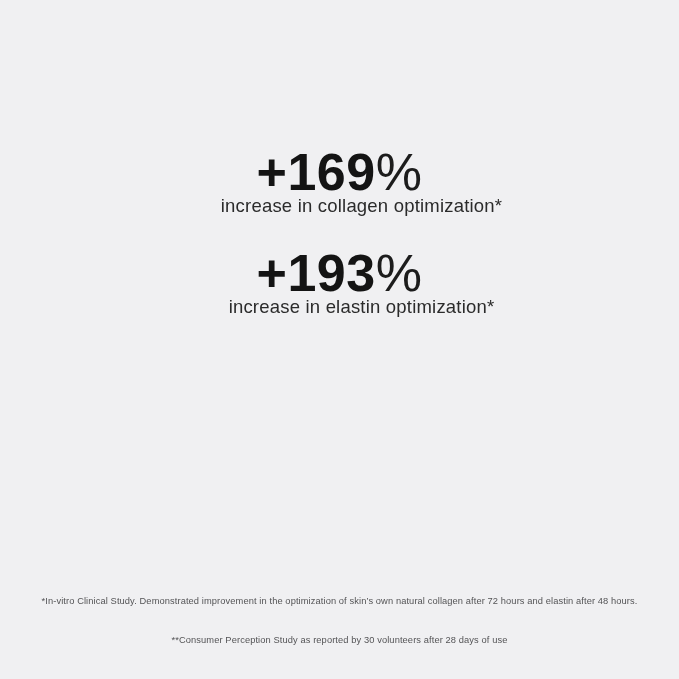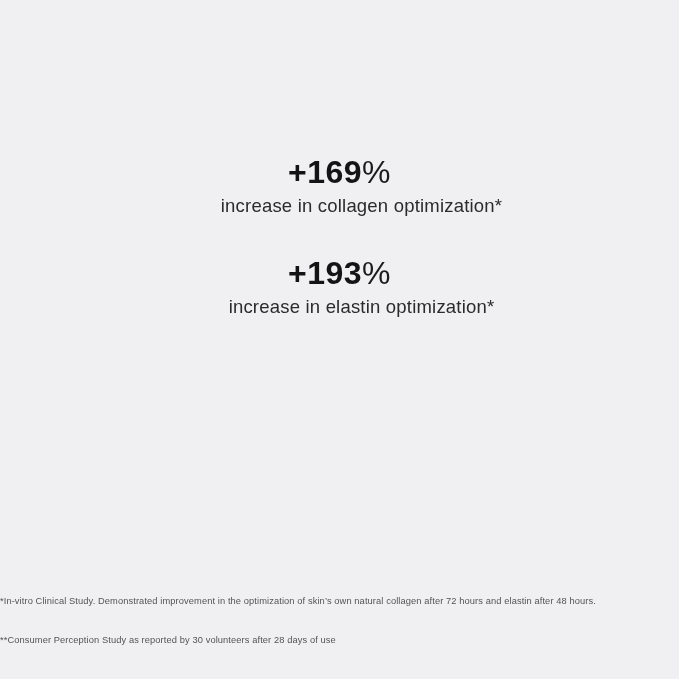--- a/index.html
+++ b/index.html
@@ -18,21 +18,21 @@
     position: absolute;
     top: 153px;
     left: 0;
     right: 0;
     text-align: center;
   }
   .stat-item {
     margin-bottom: 38px;
   }
   .stat-value {
-    font-size: 32px;
+    font-size: 52px;
     line-height: 38px;
     font-weight: 700;
     color: #141414;
     letter-spacing: 0.5px;
   }
   .stat-value .pct {
     font-weight: 400;
     color: #1c1c1c;
   }
   .stat-label {
@@ -42,21 +42,21 @@
     font-weight: 400;
     color: #2b2b2b;
     letter-spacing: 0.2px;
     padding-left: 44px;
   }
   .footnotes {
     position: absolute;
     left: 0;
     right: 0;
     bottom: 32px;
-    text-align: left;
+    text-align: center;
   }
   .footnote {
     font-size: 9.3px;
     line-height: 14px;
     color: #545456;
     letter-spacing: 0.1px;
     white-space: nowrap;
     margin-top: 25px;
   }
   .footnote:first-child {

